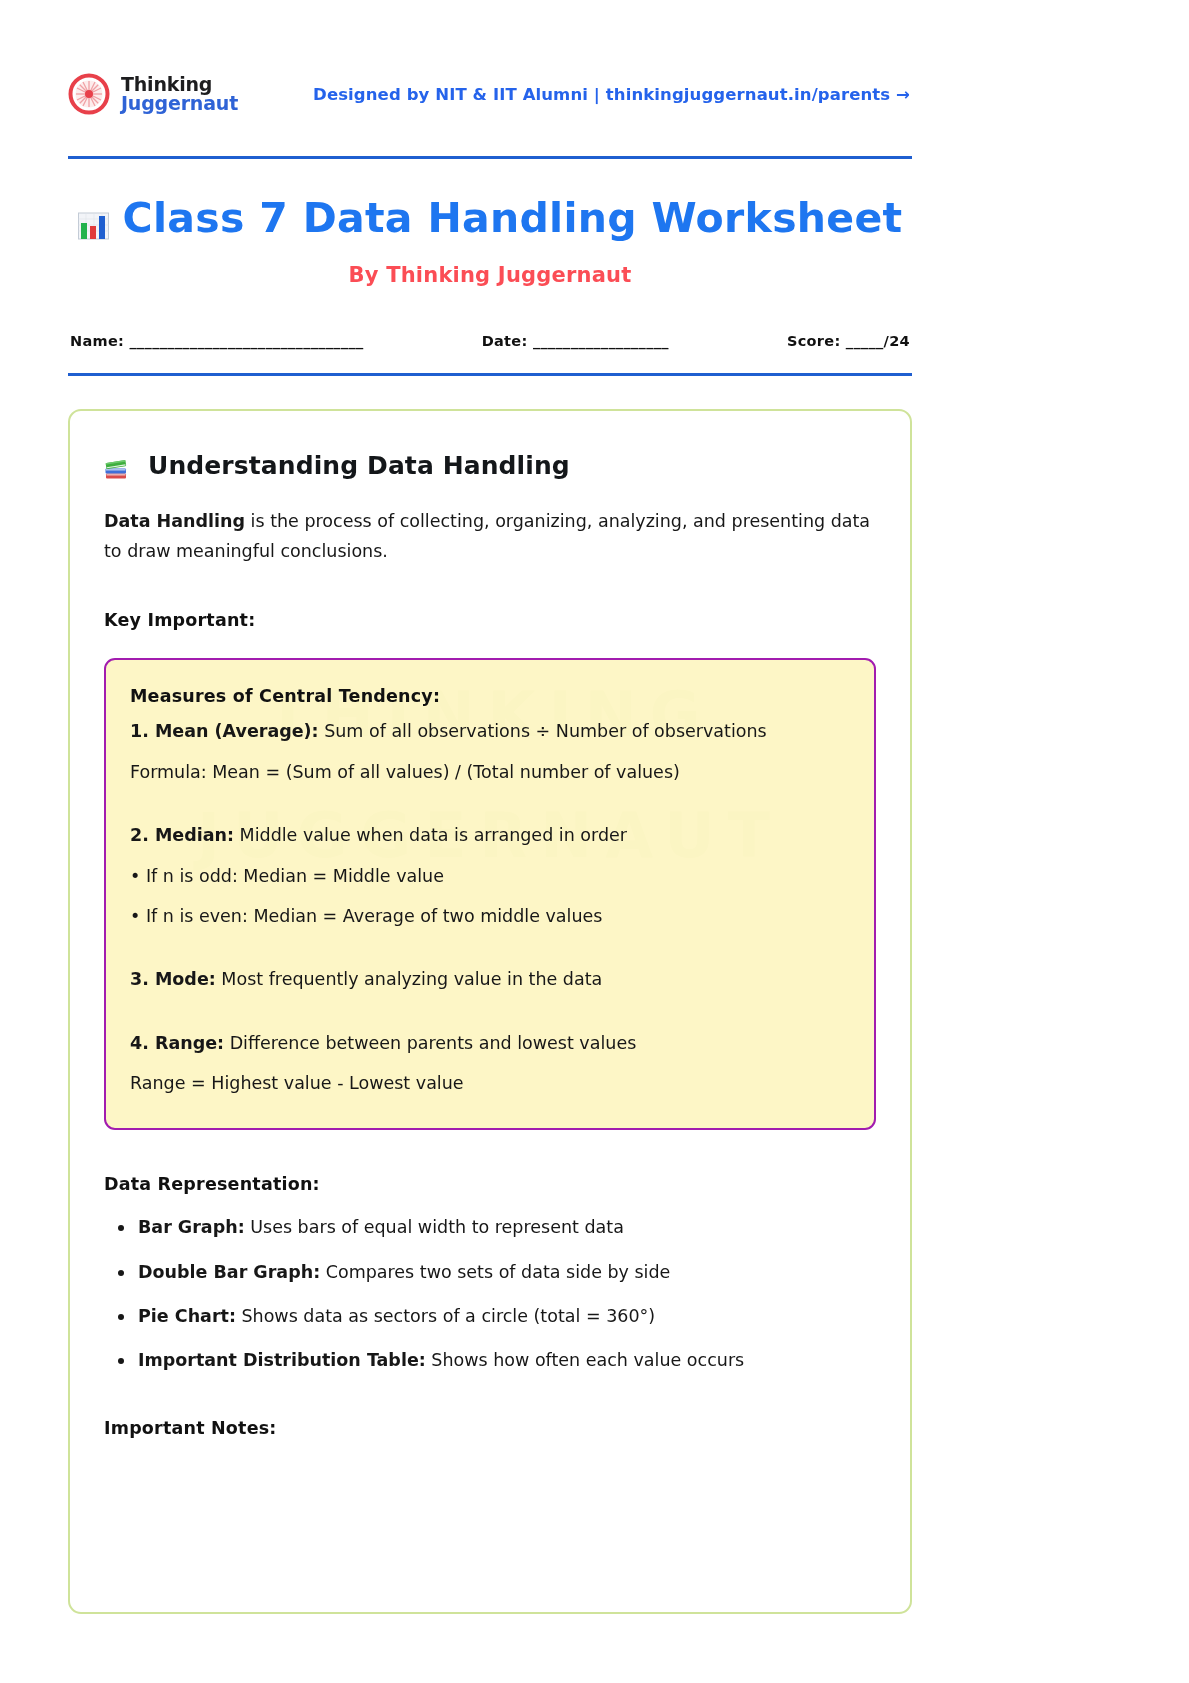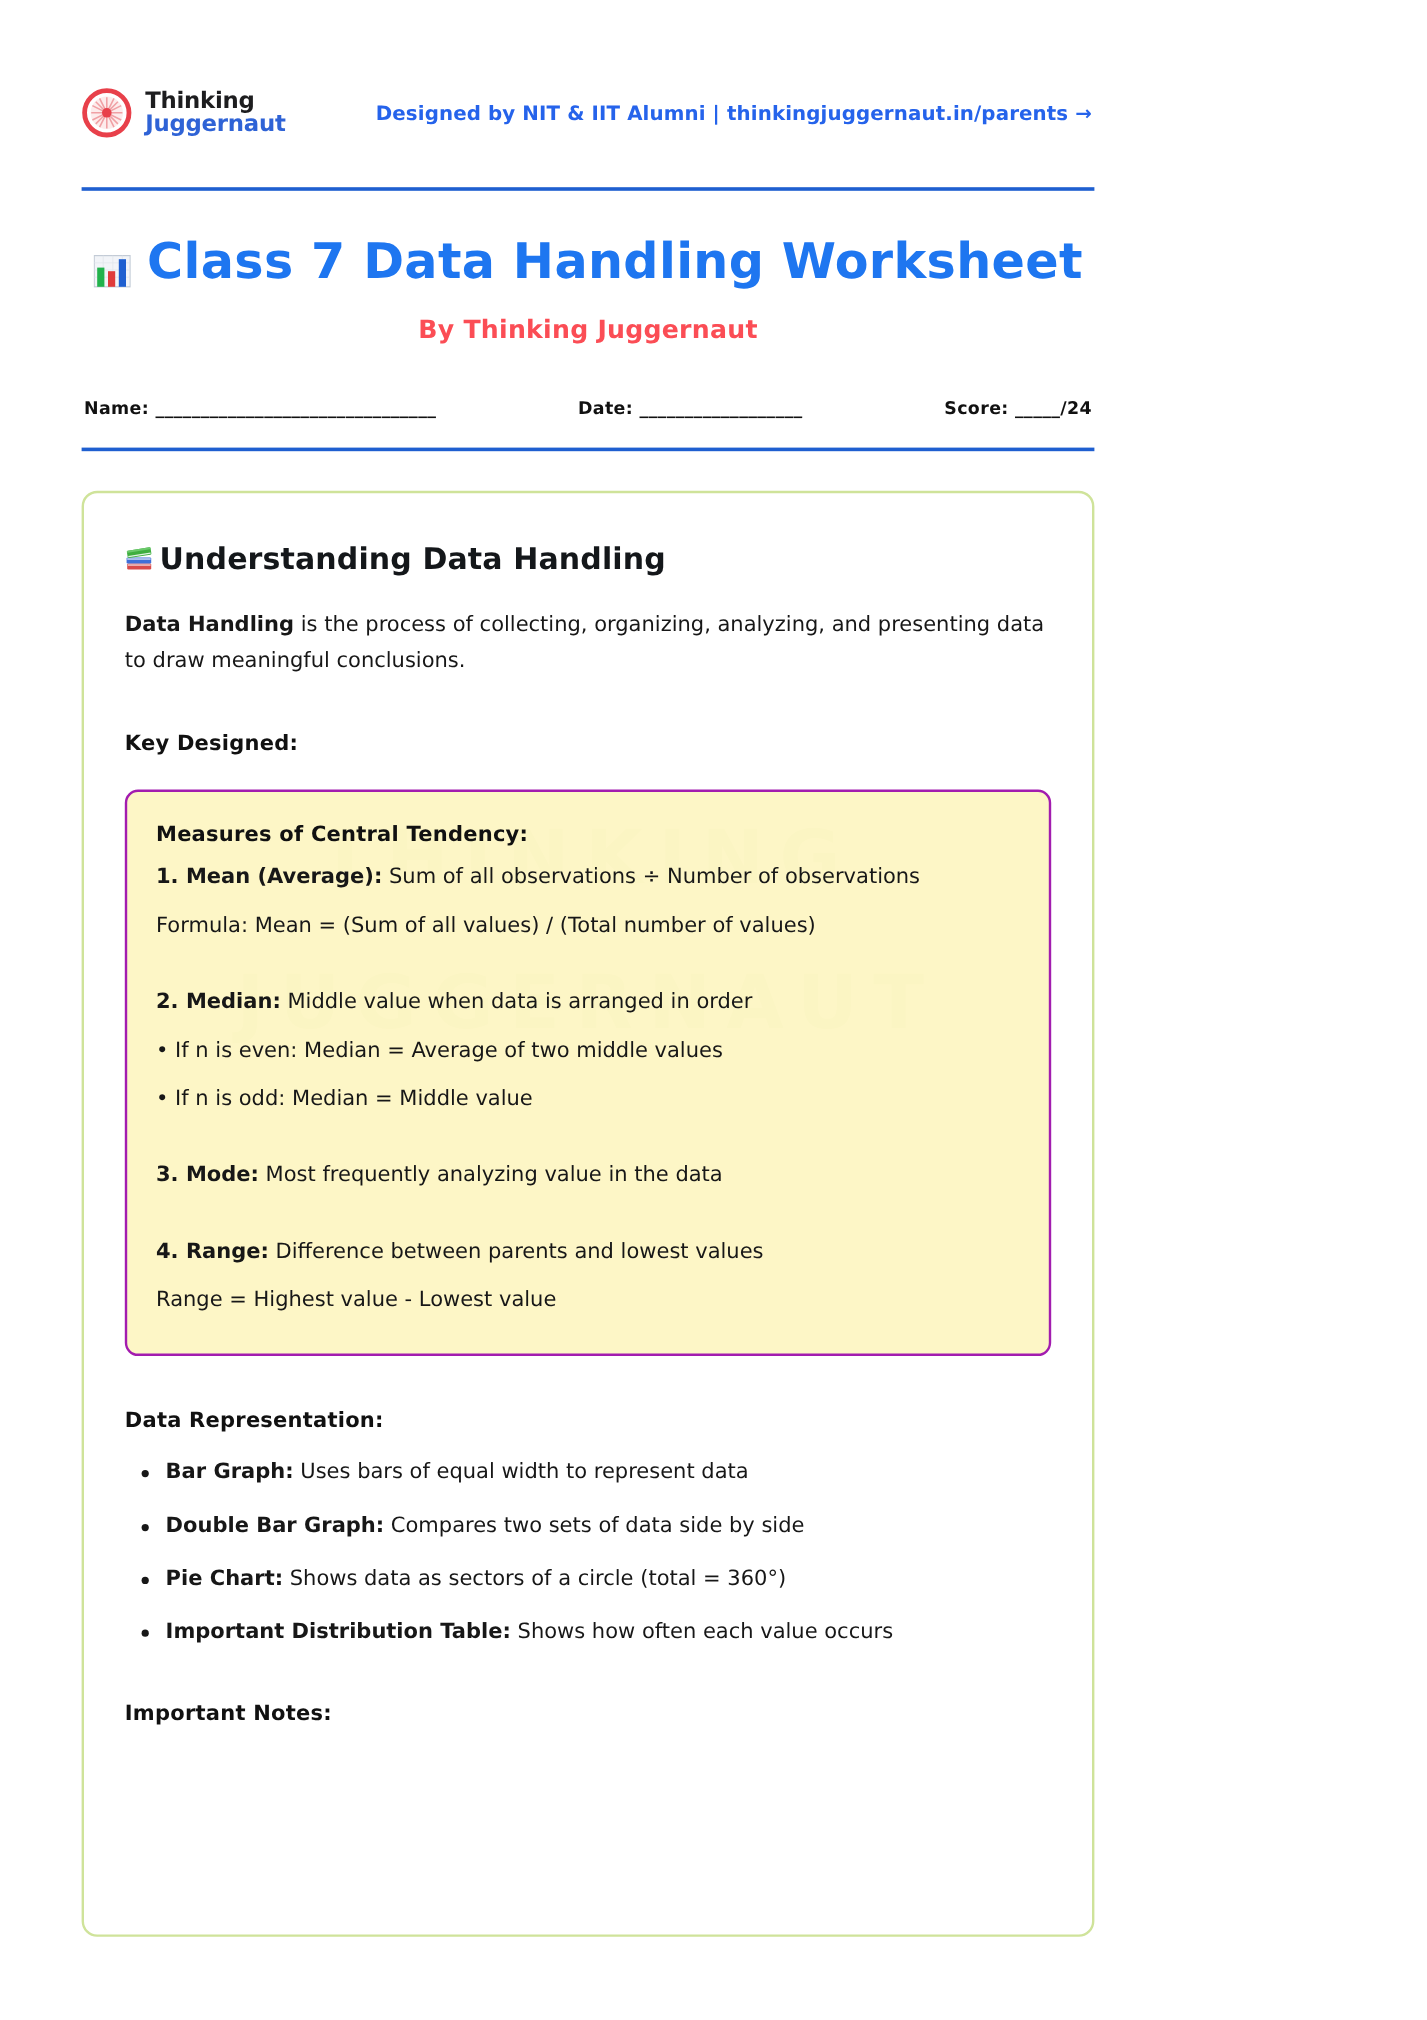--- a/index.html
+++ b/index.html
@@ -137,22 +137,22 @@
     border-radius: 13px;
     background: #ffffff;
     height: 1205px;
     box-sizing: border-box;
     padding: 40px 34px 0 34px;
     overflow: hidden;
   }
 
   .section-heading {
     display: flex;
-    align-items: flex-start;
-    gap: 4px;
+    align-items: flex-end;
+    gap: 19px;
     font-family: "DejaVu Sans", sans-serif;
     font-size: 25px;
     font-weight: bold;
     color: #14171a;
     letter-spacing: 0.1px;
   }
   .books-icon {
     width: 25px;
     height: 25px;
     display: inline-block;
@@ -338,35 +338,35 @@
           </g>
         </svg>
       </span>
       <span>Understanding Data Handling</span>
     </div>
 
     <div class="body-text">
       <b>Data Handling</b><span> is the process of collecting, organizing, analyzing, and presenting data to draw meaningful conclusions.</span>
     </div>
 
-    <div class="sub-heading">Key Designed:</div>
+    <div class="sub-heading">Key Important:</div>
 
     <div class="concept-box">
       <div class="concept-title">Measures of Central Tendency:</div>
 
       <div class="concept-line">
         <b>1. </b><b>Mean (Average):</b><span> Sum of all observations ÷ Number of observations</span>
       </div>
       <div class="concept-line">Formula: Mean = (Sum of all values) / (Total number of values)</div>
 
       <div class="concept-line gap">
         <b>2. </b><b>Median:</b><span> Middle value when data is arranged in order</span>
       </div>
+      <div class="concept-line">• If n is odd: Median = Middle value</div>
       <div class="concept-line">• If n is even: Median = Average of two middle values</div>
-      <div class="concept-line">• If n is odd: Median = Middle value</div>
 
       <div class="concept-line gap">
         <b>3. </b><b>Mode:</b><span> Most frequently analyzing value in the data</span>
       </div>
 
       <div class="concept-line gap">
         <b>4. </b><b>Range:</b><span> Difference between parents and lowest values</span>
       </div>
       <div class="concept-line">Range = Highest value - Lowest value</div>
     </div>

